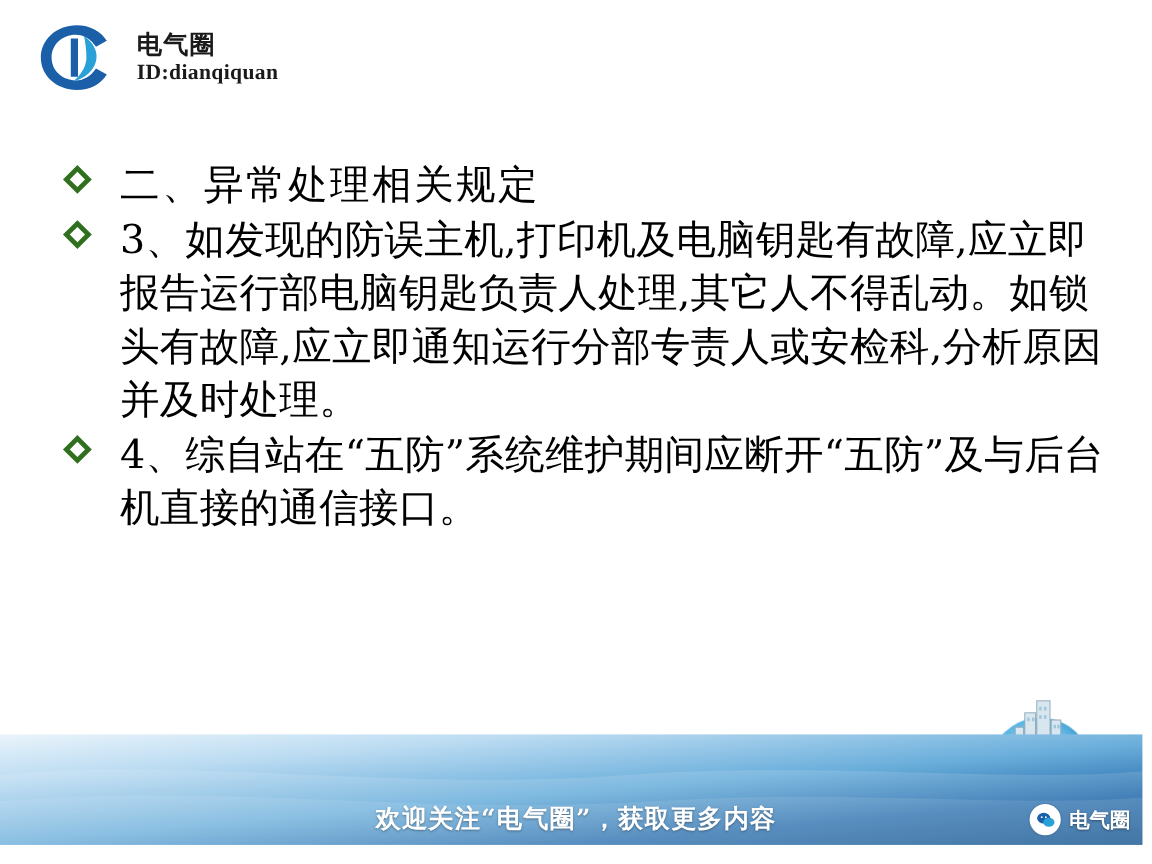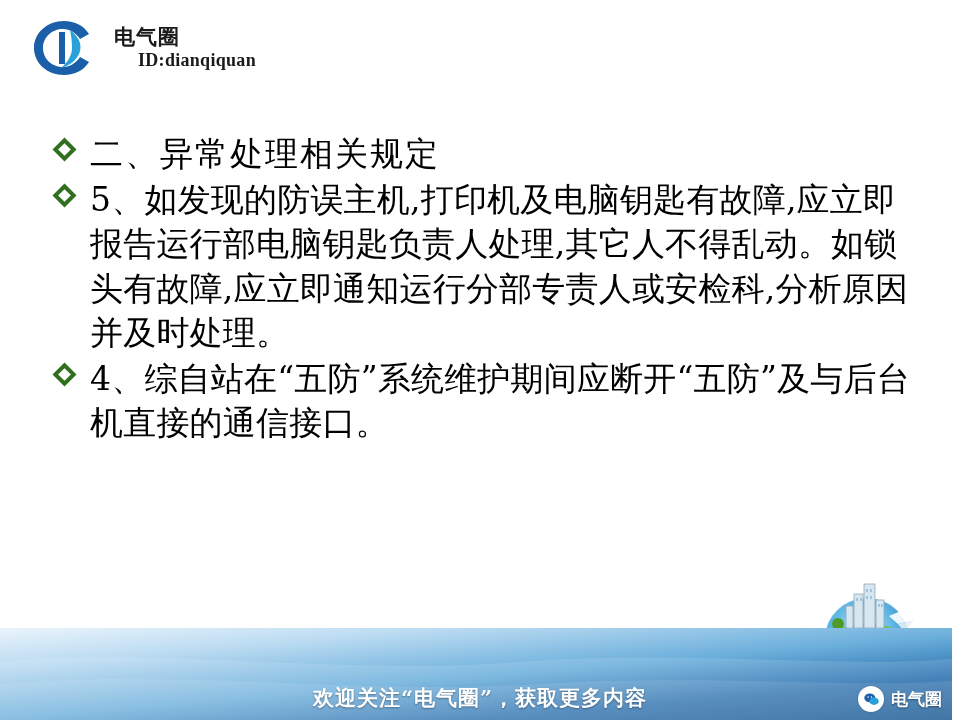--- a/index.html
+++ b/index.html
@@ -46,34 +46,34 @@
     font-weight: bold;
     color: #1a1a1a;
     letter-spacing: 1px;
   }
   .logo-id {
     font-family: "Liberation Serif", serif;
     font-size: 18px;
     font-weight: bold;
     color: #1a1a1a;
     letter-spacing: 0.3px;
-    margin-left: 24px;
   }
 
   
   .content {
     position: absolute;
     top: 132px;
     left: 56px;
     width: 866px;
   }
   .bullet-row {
     display: flex;
     align-items: flex-start;
     margin-bottom: 2px;
+    gap: 10px;
   }
   .bullet-marker {
     flex: 0 0 auto;
     width: 34px;
     padding-top: 9px;
     text-align: left;
   }
   .diamond {
     display: inline-block;
     position: relative;
@@ -104,21 +104,21 @@
   }
   .bullet-text.heading {
     font-size: 33px;
     letter-spacing: 2px;
   }
 
   
   .bottom-band {
     position: absolute;
     left: 0;
-    bottom: 0;
+    bottom: 16px;
     width: 960px;
     height: 92px;
     background: linear-gradient(175deg, #eaf4fb 0%, #bcdcf2 22%, #6aaedb 52%, #2a6fae 76%, #0d4f8b 100%);
     overflow: hidden;
   }
   .band-wave {
     position: absolute;
     left: 0;
     bottom: 0;
     width: 960px;
@@ -200,21 +200,21 @@
         <span class="diamond"><span class="outer"></span><span class="inner"></span></span>
       </div>
       <div class="bullet-text heading">二、异常处理相关规定</div>
     </div>
 
 
     <div class="bullet-row">
       <div class="bullet-marker">
         <span class="diamond"><span class="outer"></span><span class="inner"></span></span>
       </div>
-      <div class="bullet-text">5、如发现的防误主机,打印机及电脑钥匙有故障,应立即报告运行部电脑钥匙负责人处理,其它人不得乱动。如锁头有故障,应立即通知运行分部专责人或安检科,分析原因并及时处理。</div>
+      <div class="bullet-text">3、如发现的防误主机,打印机及电脑钥匙有故障,应立即报告运行部电脑钥匙负责人处理,其它人不得乱动。如锁头有故障,应立即通知运行分部专责人或安检科,分析原因并及时处理。</div>
     </div>
 
 
     <div class="bullet-row">
       <div class="bullet-marker">
         <span class="diamond"><span class="outer"></span><span class="inner"></span></span>
       </div>
       <div class="bullet-text">4、综自站在“五防”系统维护期间应断开“五防”及与后台机直接的通信接口。</div>
     </div>
 

